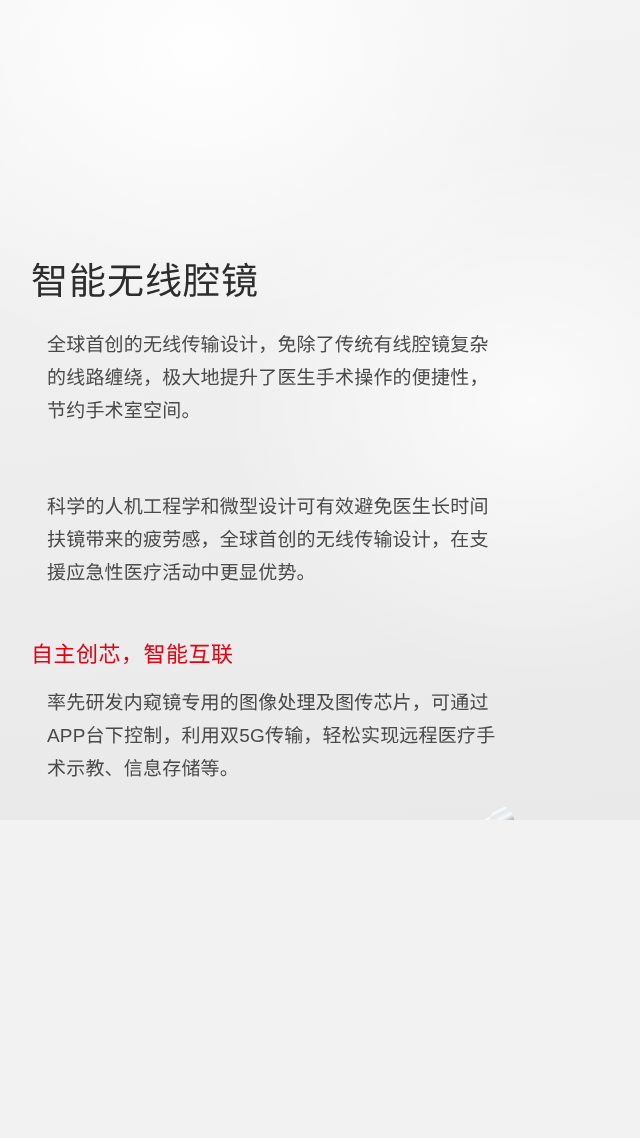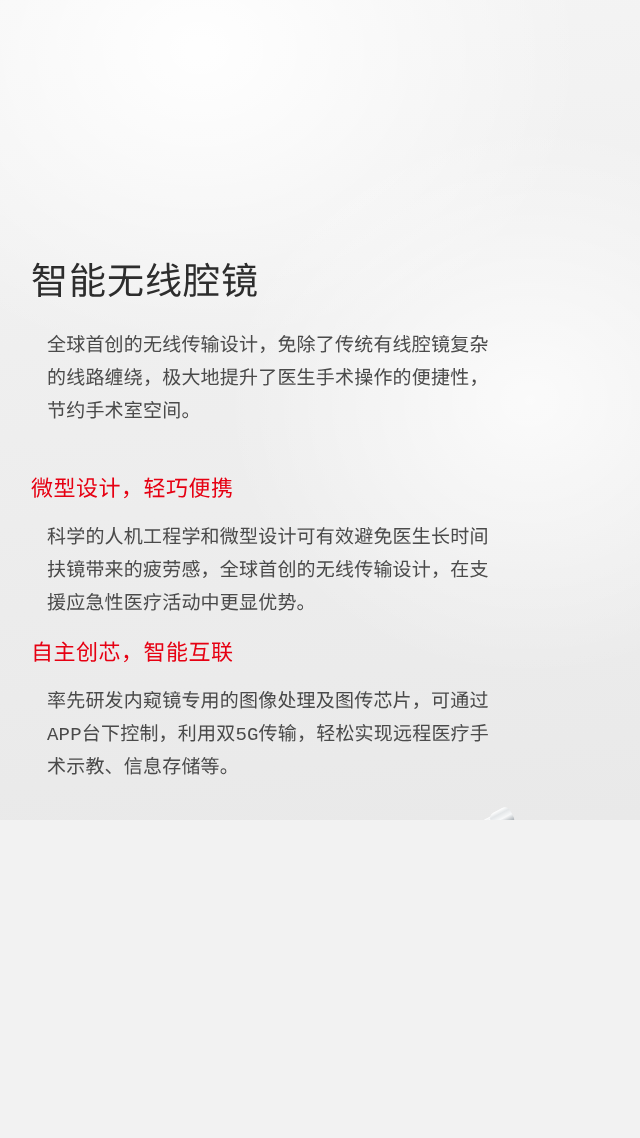--- a/index.html
+++ b/index.html
@@ -55,21 +55,21 @@
     color: #2d2d2d;
     letter-spacing: 1px;
   }
   .block {
     position: absolute;
     left: 31px;
     width: 460px;
   }
   .block-1 { top: 312px; }
   .block-2 { top: 474px; }
-  .block-3 { top: 640px; font-family: Liberation Mono, monospace; }
+  .block-3 { top: 640px; }
 
   .sub {
     font-size: 22px;
     line-height: 30px;
     color: #e60012;
     font-weight: 400;
     letter-spacing: 0.5px;
     margin: 0 0 10px 0;
   }
   .para {
@@ -112,21 +112,20 @@
 
   <div class="content">
 
     <h1 class="title">智能无线腔镜</h1>
 
     <div class="block block-1">
       <p class="para">全球首创的无线传输设计，免除了传统有线腔镜复杂的线路缠绕，极大地提升了医生手术操作的便捷性，节约手术室空间。</p>
     </div>
 
     <div class="block block-2">
-      <div class="sub">微型设计，轻巧便携</div>
       <p class="para">科学的人机工程学和微型设计可有效避免医生长时间扶镜带来的疲劳感，全球首创的无线传输设计，在支援应急性医疗活动中更显优势。</p>
     </div>
 
     <div class="block block-3">
       <div class="sub">自主创芯，智能互联</div>
       <p class="para">率先研发内窥镜专用的图像处理及图传芯片，可通过APP台下控制，利用双5G传输，轻松实现远程医疗手术示教、信息存储等。</p>
     </div>
 
   </div>
 

